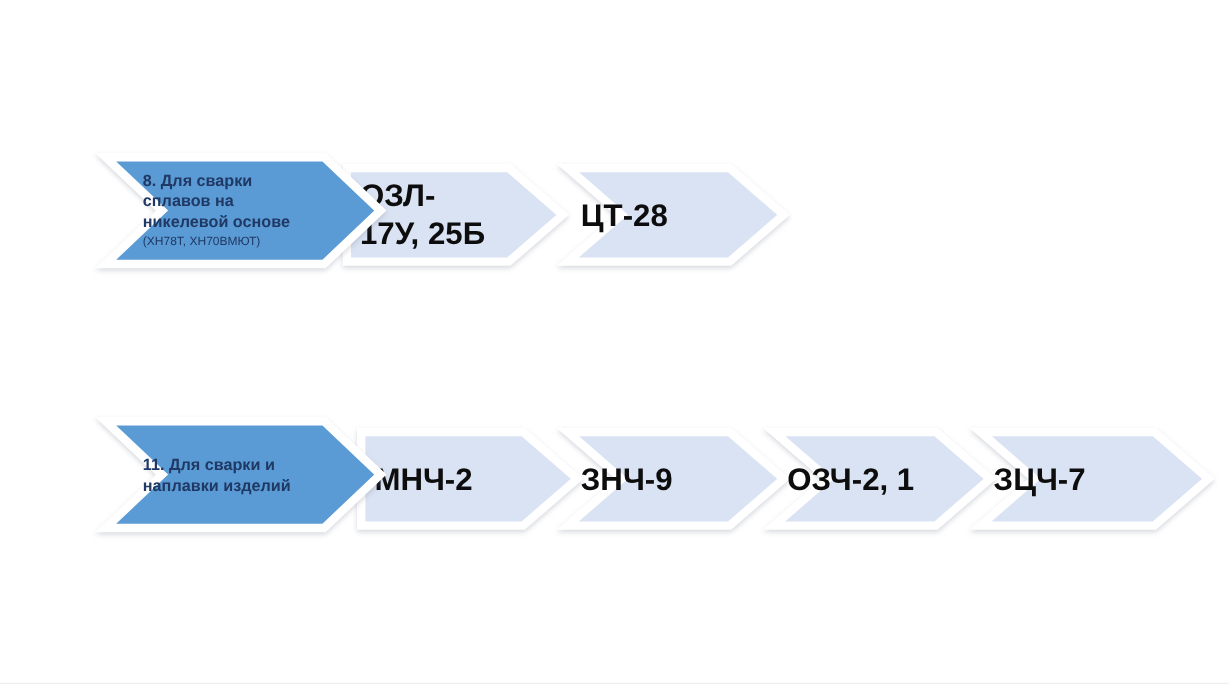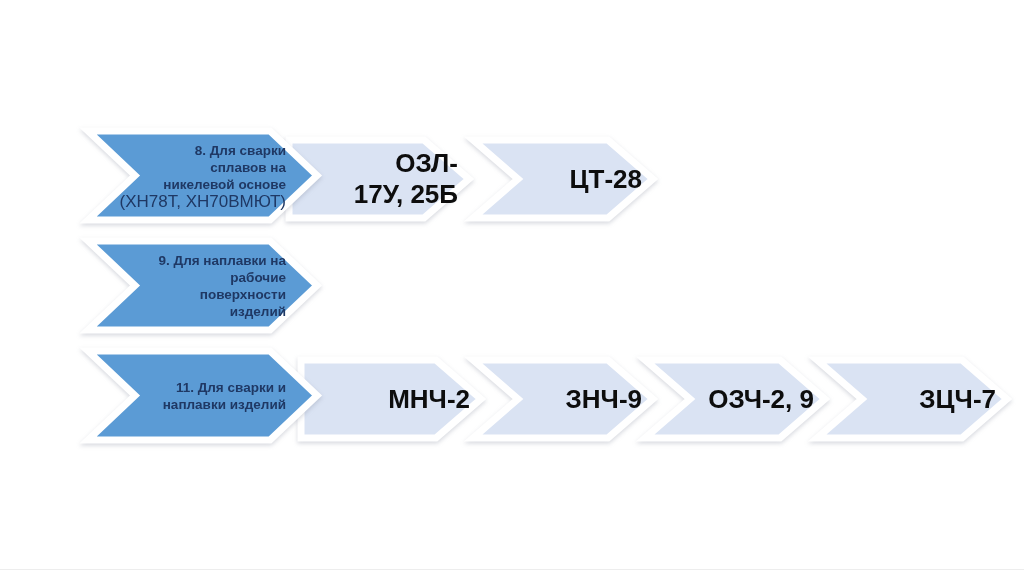--- a/index.html
+++ b/index.html
@@ -11,25 +11,25 @@
   .canvas{position:absolute;inset:0;}
   .arrow{position:absolute;}
   .arrow svg{
     position:absolute;inset:0;width:100%;height:100%;overflow:visible;display:block;
     filter:drop-shadow(0 2px 2px rgba(110,120,140,.28));
   }
   .arrow.blue polygon{fill:#5B9BD5;stroke:#ffffff;stroke-width:7;stroke-linejoin:miter;}
   .arrow.light polygon{fill:#DAE3F3;stroke:#ffffff;stroke-width:7;stroke-linejoin:miter;}
   .label{
     position:absolute;inset:0;display:flex;flex-direction:column;
-    align-items:flex-end;justify-content:center;text-align:center;
+    align-items:flex-start;justify-content:center;text-align:center;
   }
   .label span{display:block;white-space:nowrap;}
   .cat{color:#1F3864;font-weight:bold;font-size:13.5px;line-height:17px;padding:0 34px;}
-  .cat .note{font-weight:normal;font-size:17px;}
+  .cat .note{font-weight:normal;font-size:10px;}
   .elec{color:#0d0d0d;font-weight:bold;font-size:26px;line-height:31px;padding:0 14px;}
   .footer-line{position:absolute;left:0;right:0;top:569px;height:1px;background:#ededed;}
 </style>
 </head>
 <body>
 
 <div class="canvas">
 
   <div class="arrow light" style="left:286px;top:137px;width:186px;height:84px">
     <svg viewBox="0 0 186 84" preserveAspectRatio="none">
@@ -57,31 +57,20 @@
     <div class="label cat">
       <span>8. Для сварки</span>
       <span>сплавов на</span>
       <span>никелевой основе</span>
       <span class="note">(ХН78Т, ХН70ВМЮТ)</span>
     </div>
   </div>
 
 
 
-  <div class="arrow blue" style="left:85px;top:238px;width:235px;height:95px">
-    <svg viewBox="0 0 235 95" preserveAspectRatio="none">
-      <polygon points="3,3 185,3 232,47.5 185,92 3,92 50,47.5"></polygon>
-    </svg>
-    <div class="label cat">
-      <span>9. Для наплавки на</span>
-      <span>рабочие</span>
-      <span>поверхности</span>
-      <span>изделий</span>
-    </div>
-  </div>
 
   <div class="arrow light" style="left:298px;top:357px;width:186px;height:84px">
     <svg viewBox="0 0 186 84" preserveAspectRatio="none">
       <polygon points="3,3 138,3 183,42 138,81 3,81"></polygon>
     </svg>
     <div class="label elec">
       <span>МНЧ-2</span>
     </div>
   </div>
 
@@ -92,21 +81,21 @@
     <div class="label elec">
       <span>ЗНЧ-9</span>
     </div>
   </div>
 
   <div class="arrow light" style="left:642px;top:357px;width:186px;height:84px">
     <svg viewBox="0 0 186 84" preserveAspectRatio="none">
       <polygon points="3,3 138,3 183,42 138,81 3,81 48,42"></polygon>
     </svg>
     <div class="label elec">
-      <span>ОЗЧ-2, 9</span>
+      <span>ОЗЧ-2, 1</span>
     </div>
   </div>
 
   <div class="arrow light" style="left:814px;top:357px;width:196px;height:84px">
     <svg viewBox="0 0 196 84" preserveAspectRatio="none">
       <polygon points="3,3 148,3 193,42 148,81 3,81 48,42"></polygon>
     </svg>
     <div class="label elec">
       <span>ЗЦЧ-7</span>
     </div>

